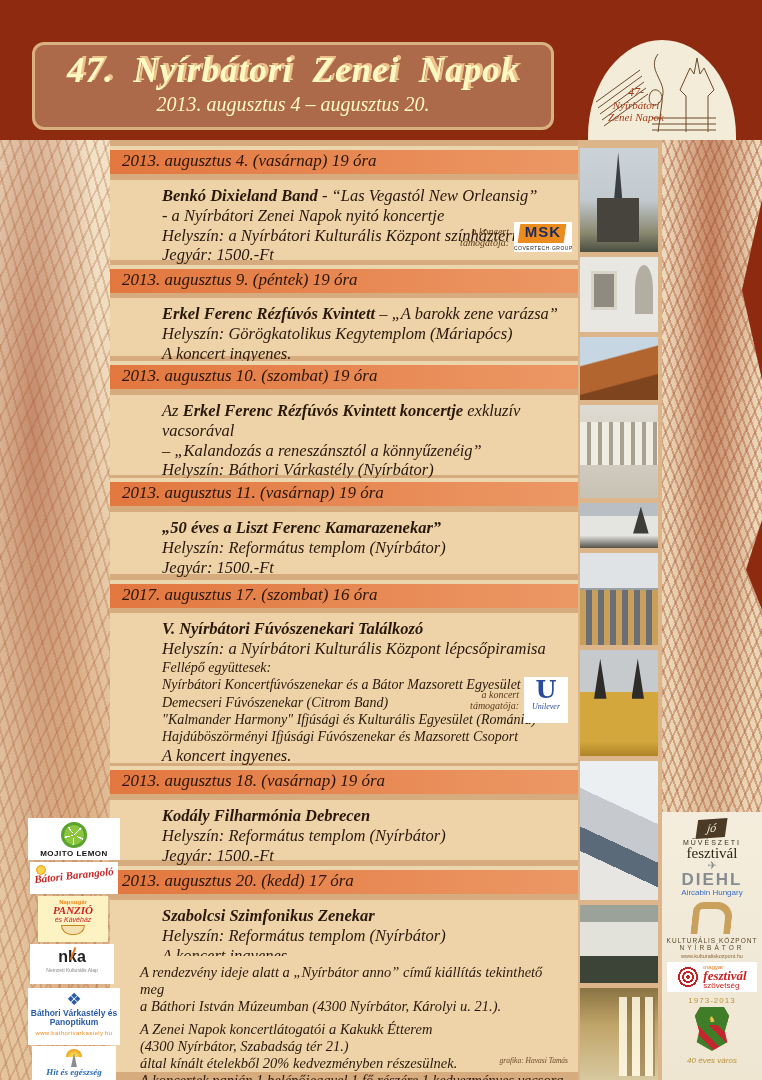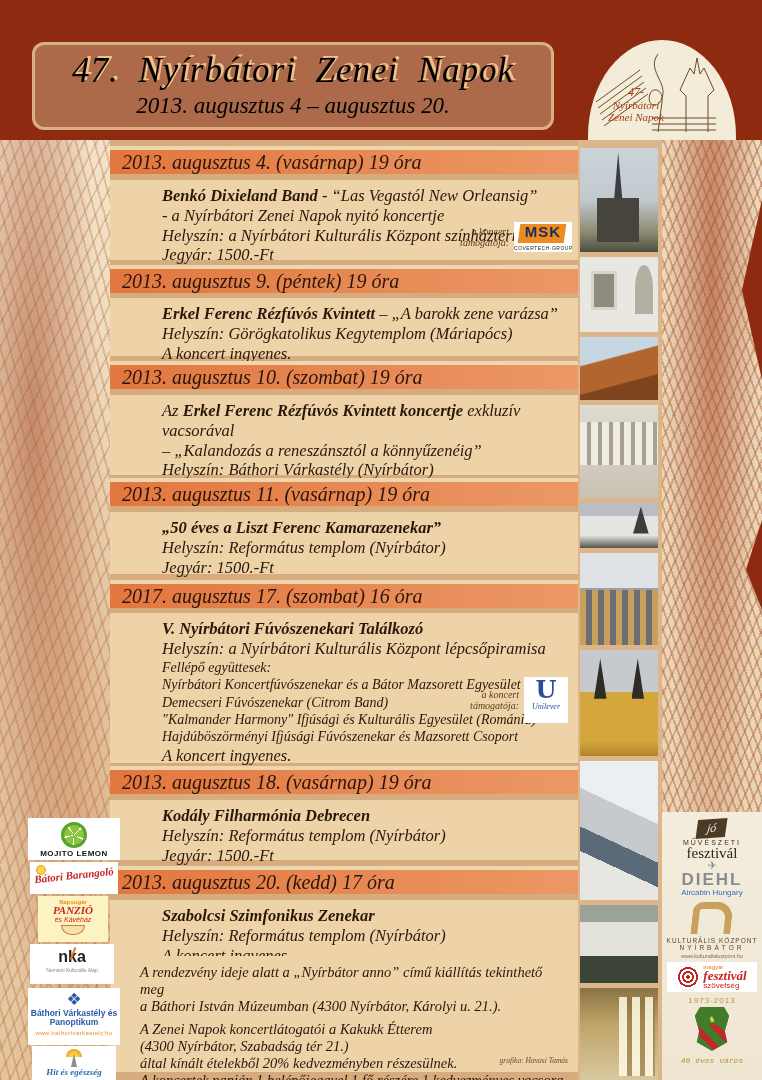--- a/index.html
+++ b/index.html
@@ -2,23 +2,23 @@
 <html><head>
 <meta charset="utf-8">
 <style>
   html,body{margin:0;padding:0;}
   .poster{position:relative;width:762px;height:1080px;overflow:hidden;
     background:#8d2a10;font-family:"Liberation Serif",serif;font-style:italic;color:#2a170b;}
 
   
   .header-card{position:absolute;left:32px;top:42px;width:522px;height:88px;
     background:#ad6a4a;border:3px solid #d9b080;border-radius:12px;box-sizing:border-box;text-align:center;}
-  .title{margin-top:6px;font-size:35px;font-weight:normal;color:#000000;white-space:pre;
+  .title{margin-top:6px;font-size:35px;font-weight:bold;color:#fef9c3;white-space:pre;
     text-shadow:3px -2px 0 #eec28b;letter-spacing:1px;}
-  .subtitle{font-size:23px;color:#000000;margin-top:2px;}
+  .subtitle{font-size:20px;color:#fef9c3;margin-top:2px;}
 
   .emblem{position:absolute;left:588px;top:40px;width:148px;height:100px;
     background:#f3ecd8;border-radius:74px 74px 0 0/96px 96px 0 0;overflow:hidden;}
   .emblem-text{position:absolute;left:20px;top:46px;line-height:1.1;color:#a63c18;
     font-size:11px;text-align:center;}
   .emblem-text .num{font-size:12px;}
   .emblem svg{position:absolute;left:0;top:0;}
 
   
   .margin-art{position:absolute;top:140px;bottom:0;
@@ -38,21 +38,21 @@
   .right-panel{position:absolute;left:662px;top:812px;width:100px;bottom:0;
     background:linear-gradient(#f4eddd,#efe6d2);}
   .red-wedge{position:absolute;background:#8d2a10;}
   .rw1{left:742px;top:200px;width:20px;height:180px;clip-path:polygon(100% 0,100% 100%,0 50%);}
   .rw2{left:746px;top:520px;width:16px;height:90px;clip-path:polygon(100% 0,100% 100%,0 55%);}
 
   
   .content{position:absolute;left:110px;top:140px;width:468px;height:940px;background:#d6ab7e;}
   .datebar{position:absolute;left:0;width:100%;height:28px;box-sizing:border-box;
     background:linear-gradient(90deg,#e2773f,#ec9865);border-top:4px solid #ecd6ae;
-    font-size:20px;color:#2a150a;padding:1px 0 0 12px;}
+    font-size:17px;color:#2a150a;padding:1px 0 0 12px;}
   .evbody{position:absolute;left:0;width:100%;box-sizing:border-box;background:#edd3a7;
     padding:6px 10px 4px 52px;font-size:16.5px;line-height:1.2;}
   .evbody .b{font-weight:bold;}
   .small-line{font-size:15px;}
   .ens-intro{font-size:14px;margin-top:1px;}
   .ens{font-size:14px;line-height:1.24;}
   .nowrap{white-space:nowrap;}
 
   
   .sponsor{position:absolute;display:flex;align-items:center;gap:5px;}
@@ -148,21 +148,21 @@
     background:repeating-radial-gradient(circle,#c22222 0 2px,#fff 2px 4px);}
   .fsz-t1{font-size:6px;color:#e07820;text-align:left;line-height:1;}
   .fsz-t2{font-family:"Liberation Serif",serif;font-style:italic;font-weight:bold;font-size:13px;color:#cc2222;line-height:.9;text-align:left;}
   .fsz-t3{font-size:8px;color:#cc2222;text-align:left;line-height:1;}
   .years{font-size:8px;color:#b8923c;letter-spacing:1px;}
   .crest{width:34px;height:44px;margin:2px auto;background:
     linear-gradient(#3f7d28 0 40%,transparent 40%),
     repeating-linear-gradient(45deg,#c2262e 0 6px,#3f7d28 6px 14px);
     clip-path:polygon(15% 0,85% 0,100% 20%,88% 55%,95% 80%,50% 100%,5% 80%,12% 55%,0 20%);}
   .lion{position:relative;top:-38px;left:0;font-size:8px;color:#f2c84a;font-family:"DejaVu Sans",sans-serif;}
-  .varos-label{font-family:Liberation Mono, monospace;font-style:italic;font-size:8px;color:#b8923c;margin-top:-6px;}
+  .varos-label{font-family:Liberation Sans, sans-serif;font-style:italic;font-size:8px;color:#b8923c;margin-top:-6px;}
 </style>
 </head>
 <body>
 
 <div class="poster">
 
   <div class="header-card">
     <div class="title">47.  Nyírbátori  Zenei  Napok</div>
     <div class="subtitle">2013. augusztus 4 – augusztus 20.</div>
   </div>

